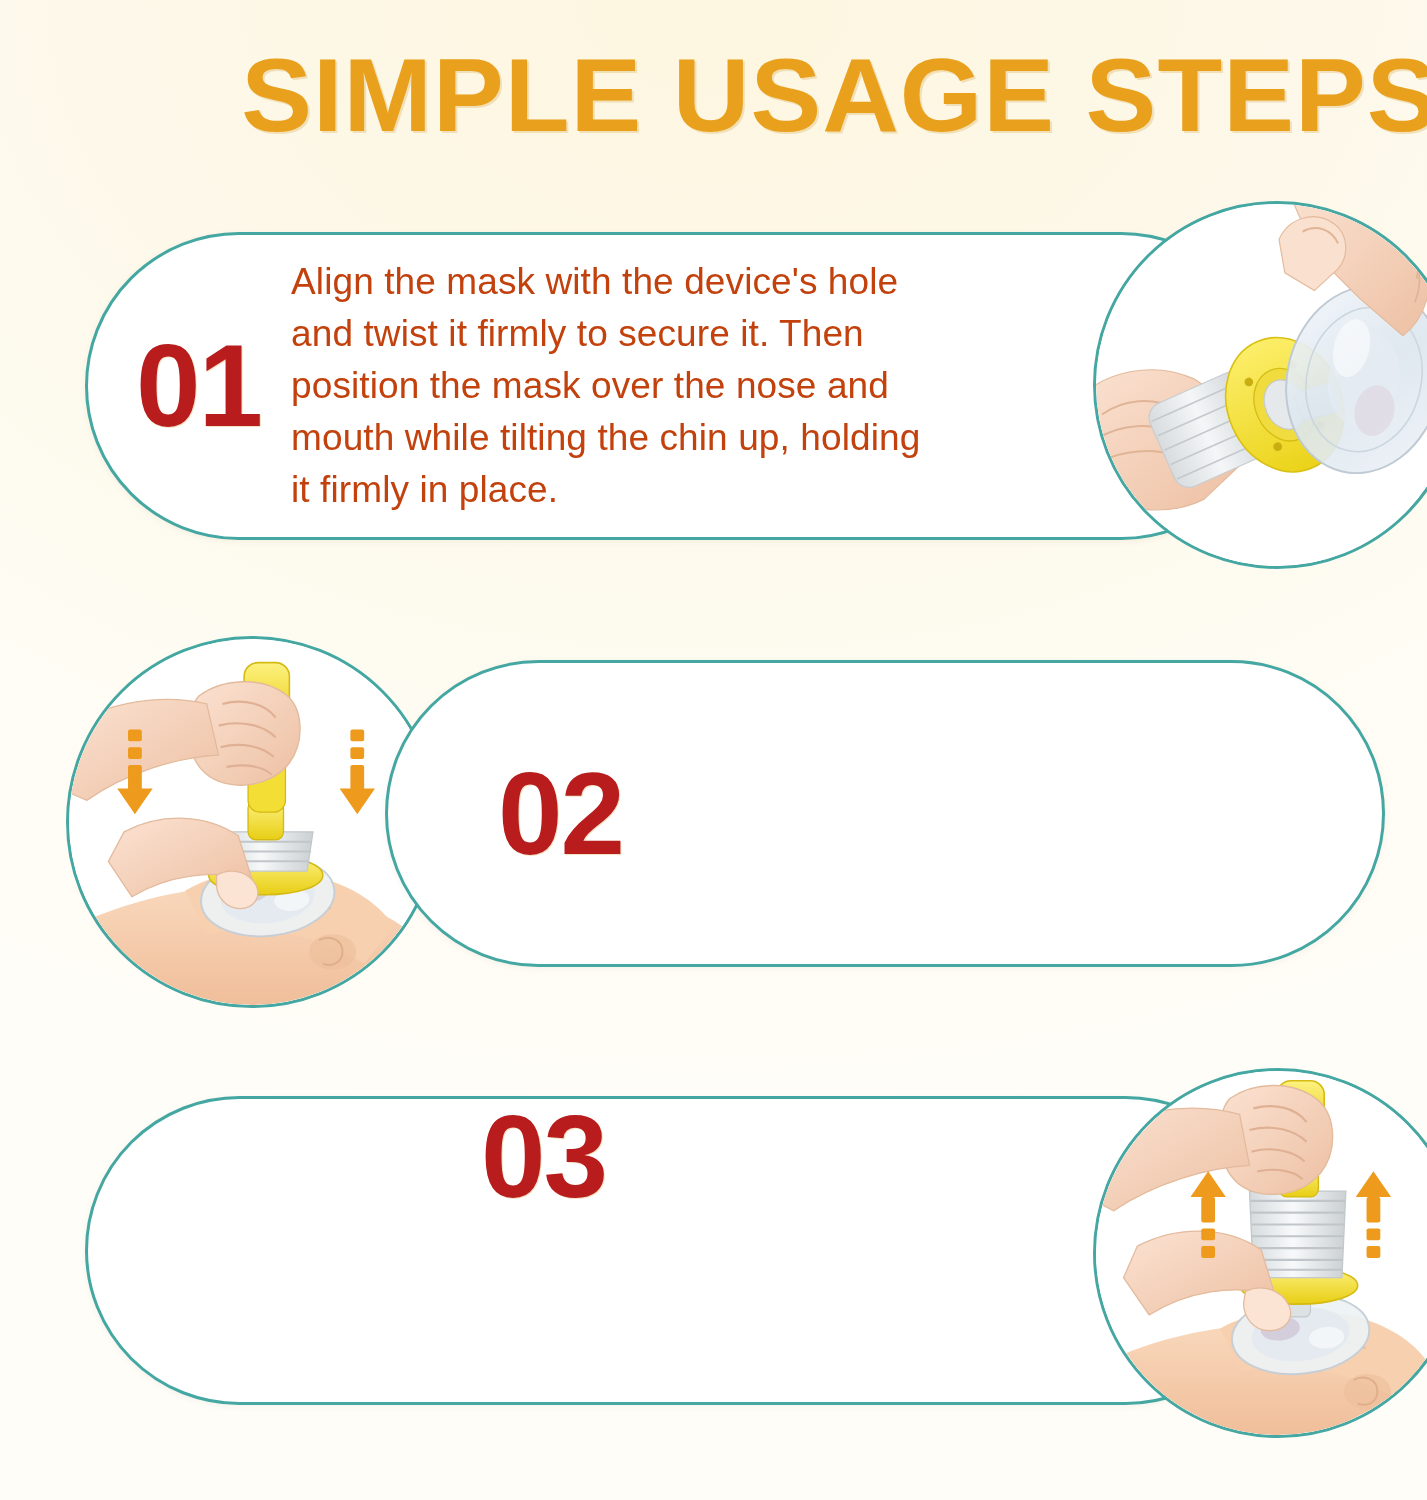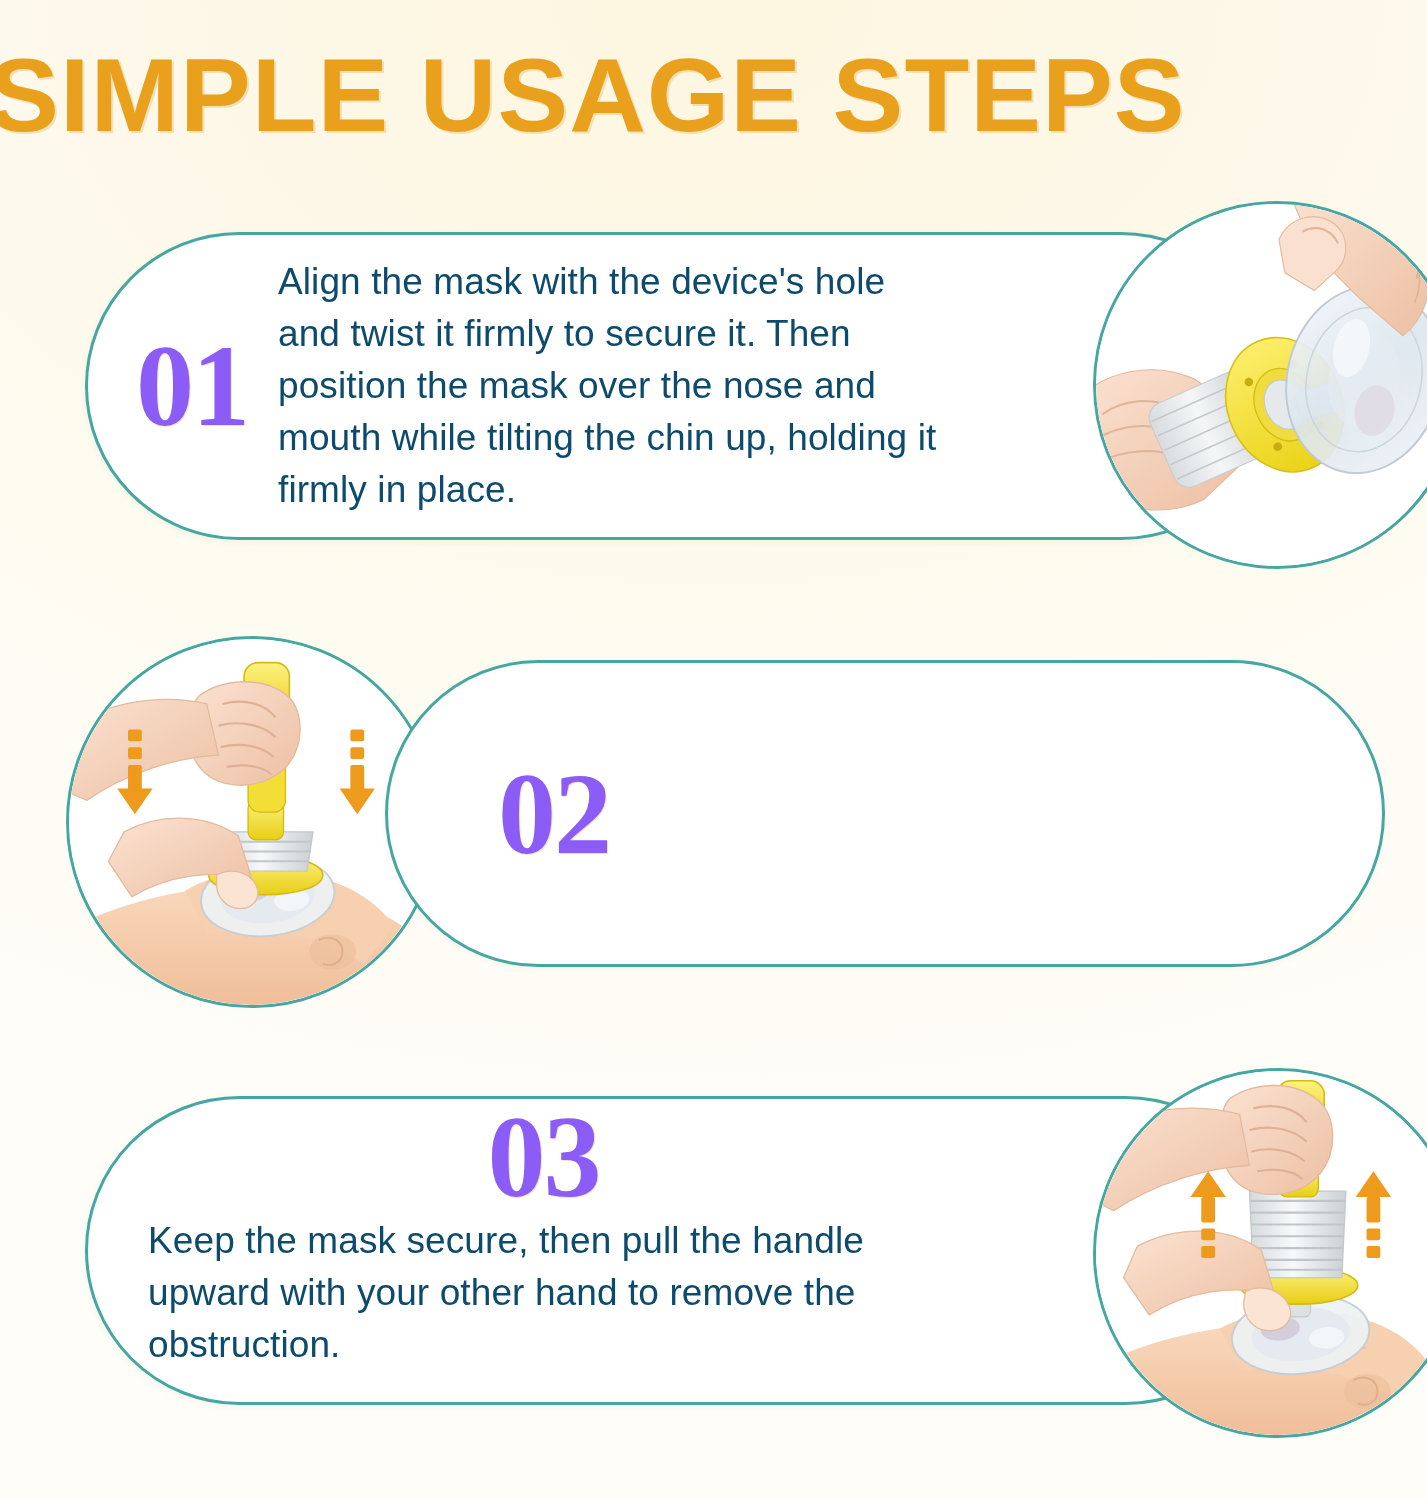--- a/index.html
+++ b/index.html
@@ -14,21 +14,21 @@
     overflow:hidden;
     background:
       radial-gradient(ellipse 120% 80% at 50% 0%, #fdf6e0 0%, #fdf8e9 35%, #fefcf3 65%, #fffdf8 100%),
       linear-gradient(180deg, #fcf5de 0%, #fdf9ea 40%, #fffef9 100%);
   }
 
   
   .title-wrap {
     position:absolute;
     top:42px; left:0; right:0;
-    text-align:left;
+    text-align:right;
   }
   .title {
     display:inline-block;
     font-family:"Liberation Sans Narrow","Liberation Sans", sans-serif;
     font-size:104px;
     line-height:1.02;
     font-weight:700;
     letter-spacing:1px;
     color:#E9A11D;
     transform:scaleX(1.02);
@@ -59,38 +59,38 @@
     padding-left:110px; padding-right:60px;
   }
   .card-3 {
     left:85px; top:1096px;
     width:1195px; height:309px;
     border-radius:155px;
     padding-left:60px; padding-right:300px;flex-direction:column;
   }
 
   .step-num {
-    font-family:Liberation Serif, serif;
+    font-family:Liberation Sans, sans-serif;
     font-size:116px;
     font-weight:700;
-    color:#8b5cf6;
+    color:#b91c1c;
     line-height:1;
     letter-spacing:-2px;
     flex:0 0 auto;
     text-shadow:1px 1px 0 rgba(200,140,20,0.25);
     margin-right:30px;
   }
   .card-2 .step-num { margin-right:36px; }
   .card-3 .step-num { margin-right:38px; }
 
   .step-text {
     font-family:"Liberation Sans Narrow","Liberation Sans", sans-serif;
     font-size:37px;
     line-height:1.41;
-    color:#0c4a6e;
+    color:#c2410c;
     font-weight:400;
     letter-spacing:0.1px;
   }
 
   
   .photo {
     position:absolute;
     border-radius:50%;
     border:3px solid #45A7A2;
     background:#ffffff;
@@ -268,21 +268,20 @@
     </g>
   </svg>
 </div>
 
 <div class="card card-2">
   <div class="step-num">02</div>
 </div>
 
 <div class="card card-3">
   <div class="step-num">03</div>
-  <div class="step-text">Keep the mask secure, then pull the handle upward with your other hand to remove the obstruction.</div>
 </div>
 
 <div class="photo photo-3">
   <svg viewBox="0 0 370 370">
     <defs>
       <clipPath id="c3">
           <circle cx="185" cy="185" r="185"></circle>
         </clipPath>
       <linearGradient id="skin3" x1="0" y1="0" x2="1" y2="1">
         <stop offset="0" stop-color="#FBE2D2"></stop>

